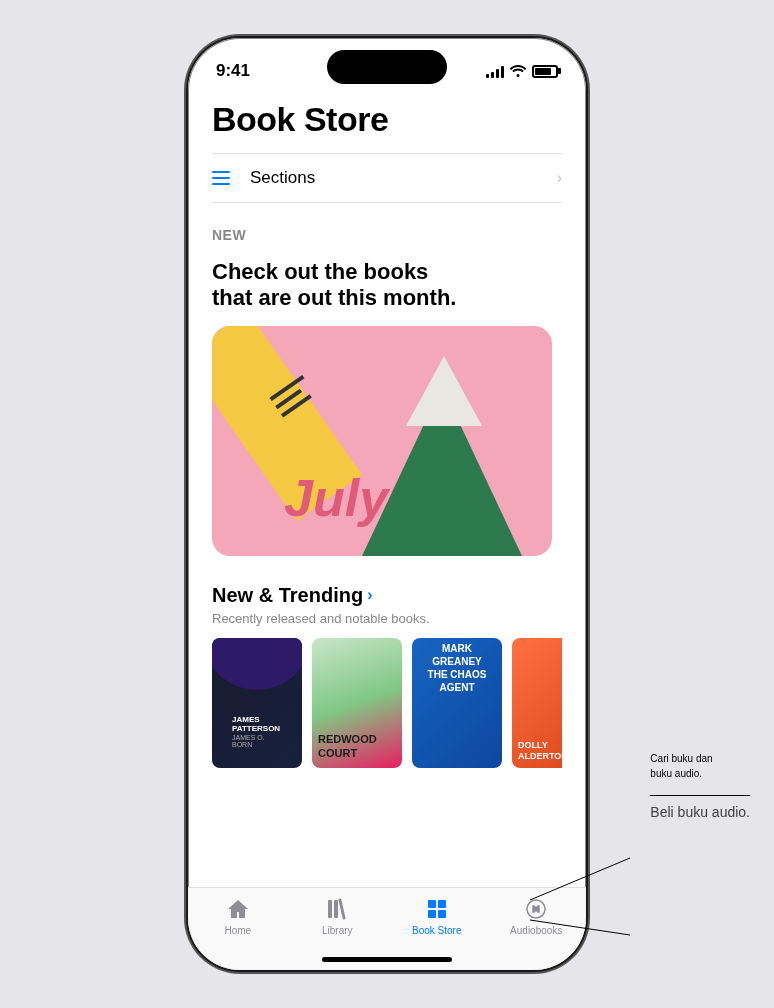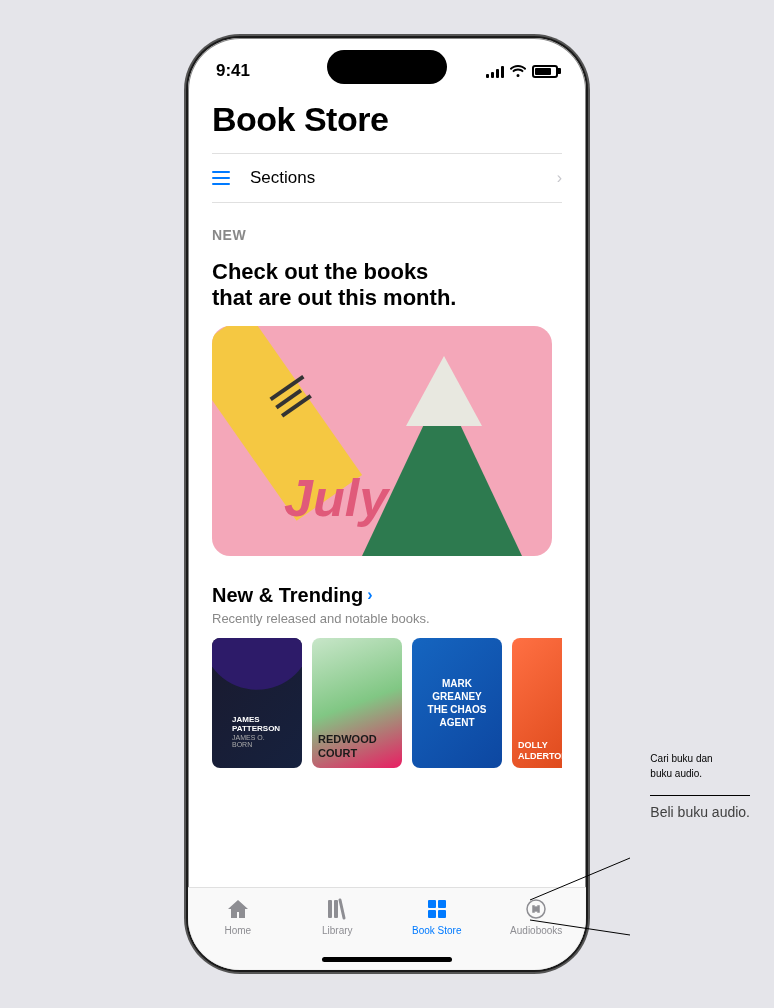--- a/index.html
+++ b/index.html
@@ -375,21 +375,20 @@
       font-weight: 800;
       color: #1a1a1a;
       line-height: 1.2;
       margin-top: 32px;
     }
 
     .book-cover-3 {
       background: linear-gradient(135deg, #1565c0 0%, #0d47a1 100%);
       position: relative;
       display: flex;
-      align-items: center;
       justify-content: center;
     }
 
     .book-cover-3-text {
       font-size: 10px;
       font-weight: 800;
       color: #fff;
       text-align: center;
       padding: 4px;
       line-height: 1.3;

